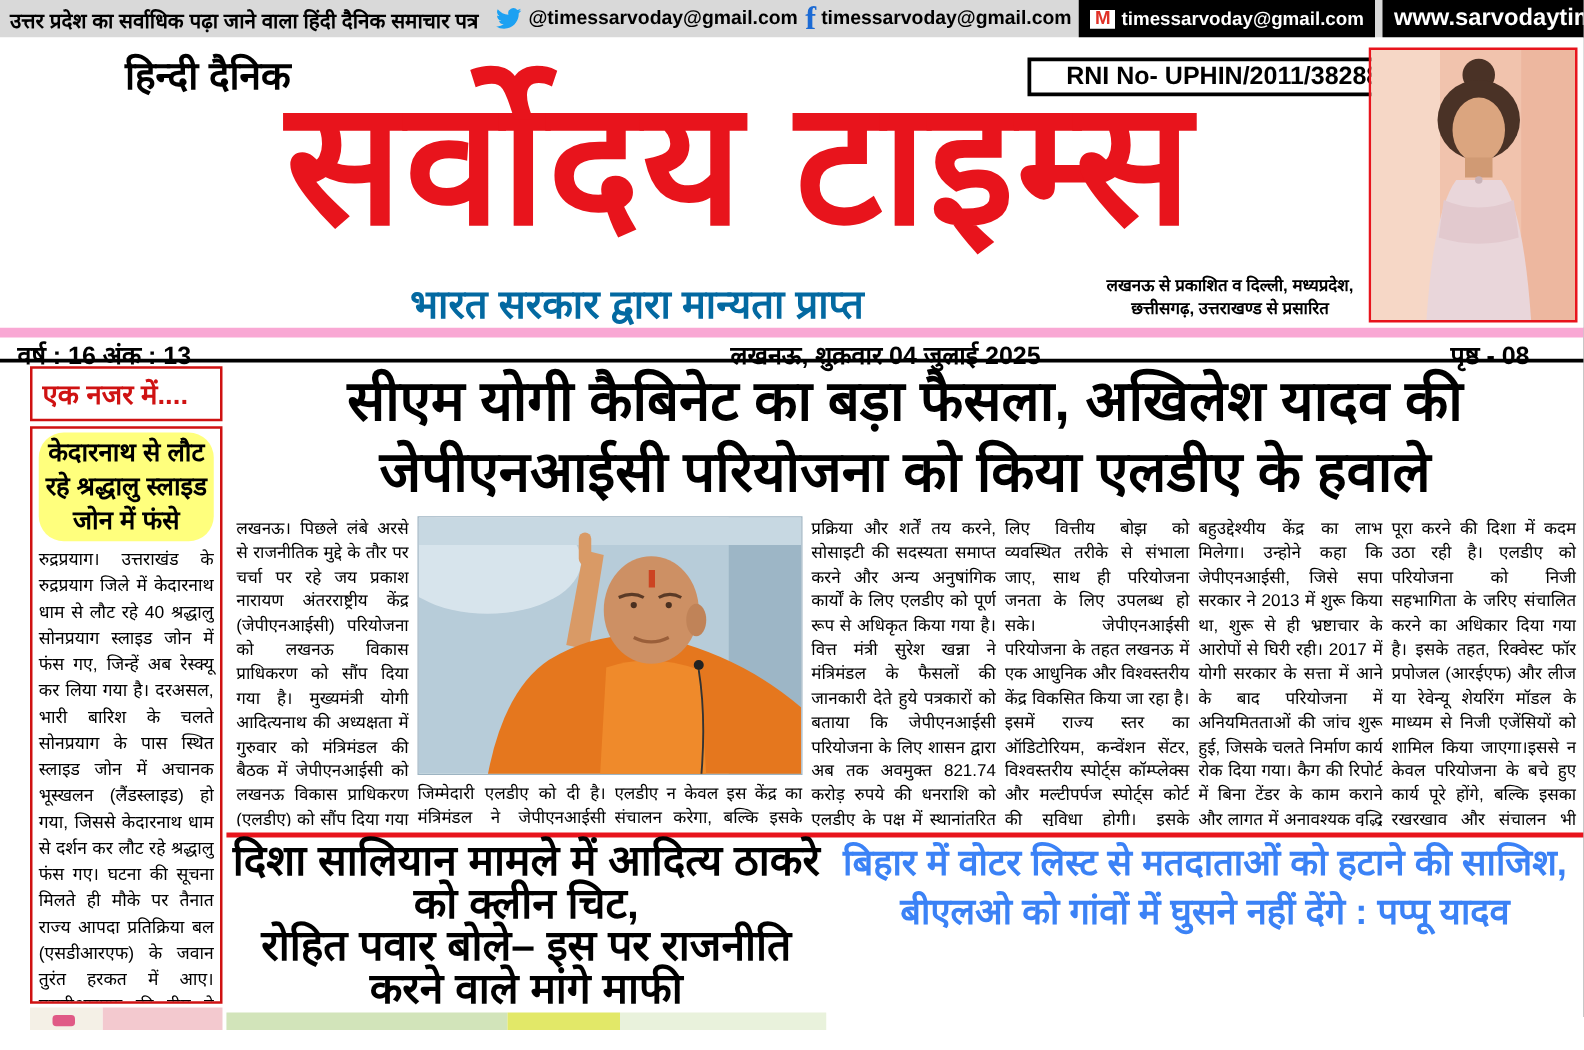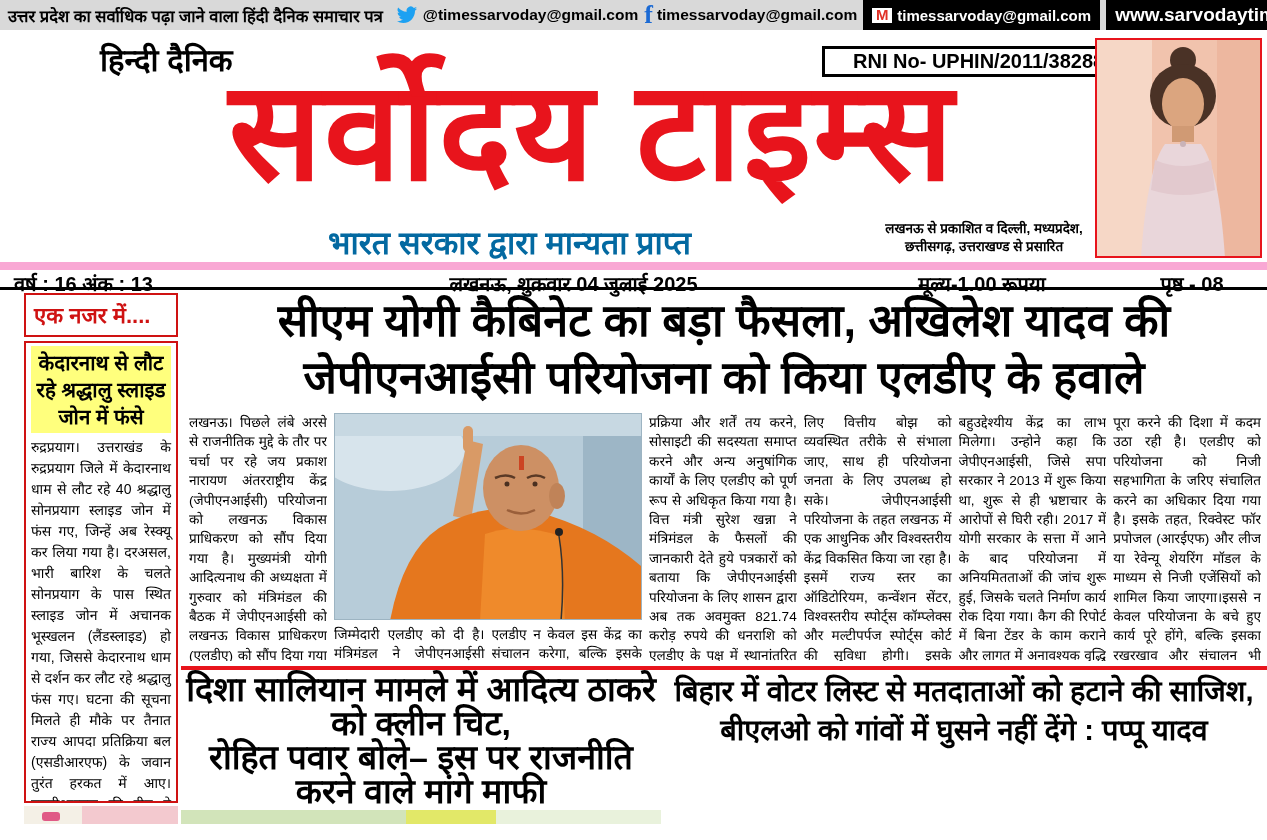--- a/index.html
+++ b/index.html
@@ -32,21 +32,21 @@
   .datebar { height:28px; border-top:8px solid #f9a8d4; border-bottom:3px solid #000; display:flex; align-items:flex-start; font-weight:bold; font-size:20px; }
   .datebar .d-issue { flex:0 0 300px; padding-left:14px; }
   .datebar .d-date  { flex:1; text-align:center; }
   .datebar .d-price { flex:0 0 270px; text-align:center; }
   .datebar .d-page  { flex:0 0 150px; text-align:center; }
   
   .content { display:flex; height:534px;margin-left:21px; }
   .sidebar { flex:0 0 160px; padding:3px 3px 0 3px; display:flex; flex-direction:column; }
   .sb-head { border:2px solid #cf1212; color:#cf1212; font-weight:bold; font-size:22px; padding:4px 8px 6px 8px; margin-bottom:4px; }
   .sb-box { border:2px solid #cf1212; padding:3px 5px; flex:0 0 462px; overflow:hidden; }
-  .sb-title { background:#ffff7d; font-weight:bold; font-size:20.5px; line-height:27px; text-align:center; padding:3px 1px; }
+  .sb-title { background:#ffff7d; font-weight:bold; font-size:20.5px; line-height:27px; text-align:center; padding:3px 1px;border-radius:20px; }
   .sb-body { margin-top:4px; font-size:14px; line-height:21px; text-align:justify; }
   .sb-frag { margin-top:3px; height:52px; display:flex; }
   .sb-frag .f1 { width:58px; background:#f4f0e6; position:relative; }
   .sb-frag .f1::after { content:""; position:absolute; left:18px; top:6px; width:18px; height:9px; background:#e05a86; border-radius:3px; }
   .sb-frag .f2 { flex:1; background:#f3c9cf; }
   .mainarea { flex:1; display:flex; flex-direction:column; overflow:hidden; }
   .headline { text-align:center; font-weight:bold; font-size:45px; line-height:57px; padding-top:2px; }
   
   .article { display:flex; gap:7px; padding:7px 6px 0 8px; height:327px; overflow:hidden; font-size:13.6px; line-height:19.4px; text-align:justify; }
   .article .col { flex:1; overflow:hidden; }
@@ -56,21 +56,21 @@
   .subcols { display:flex; gap:7px; margin-top:5px; flex:1; overflow:hidden; }
   .subcols .col { flex:1; }
   
   .bottom { border-top:4px solid #e8141c; margin-top:5px; display:flex; flex:1; }
   .b-left { flex:0 0 480px; display:flex; flex-direction:column; }
   .b-left-head { font-weight:bold; font-size:34px; line-height:34px; text-align:center; padding-top:2px; }
   .b-strip { margin-top:2px; height:14px; display:flex; }
   .b-strip .s1 { width:225px; background:#d2e4ba; }
   .b-strip .s2 { width:90px; background:#e2e868; }
   .b-strip .s3 { flex:1; background:#e9f2dc; }
-  .b-right { flex:1; font-weight:bold; font-size:29px; line-height:39px; text-align:center; color:#000000; padding-top:2px; }
+  .b-right { flex:1; font-weight:bold; font-size:29px; line-height:39px; text-align:center; color:#3b82f6; padding-top:2px; }
 </style>
 </head>
 <body>
 
 <div class="page">
 
   <header class="topbar">
     <span class="tagline">उत्तर प्रदेश का सर्वाधिक पढ़ा जाने वाला हिंदी दैनिक समाचार पत्र</span>
     <span class="spacer"></span>
     <span class="soc">
@@ -111,21 +111,20 @@
         <path d="M44 218 Q50 128 68 104 L104 104 Q122 128 128 218 Z" fill="#e9d6da"></path>
         <path d="M58 120 Q86 132 114 120 L118 150 Q86 160 54 150 Z" fill="#e2c9ce"></path>
         <circle cx="86" cy="104" r="3" fill="#c9b3b8"></circle>
       </svg>
     </div>
   </section>
 
   <section class="datebar">
     <span class="d-issue">वर्ष : 16 अंक : 13</span>
     <span class="d-date">लखनऊ, शुक्रवार 04 जुलाई 2025</span>
-    <span class="d-price">मूल्य-1.00 रूपया</span>
     <span class="d-page">पृष्ठ - 08</span>
   </section>
 
   <div class="content">
 
     <aside class="sidebar">
       <div class="sb-head">एक नजर में....</div>
       <div class="sb-box">
         <div class="sb-title">केदारनाथ से लौट रहे श्रद्धालु स्लाइड जोन में फंसे</div>
         <div class="sb-body">रुद्रप्रयाग। उत्तराखंड के रुद्रप्रयाग जिले में केदारनाथ धाम से लौट रहे 40 श्रद्धालु सोनप्रयाग स्लाइड जोन में फंस गए, जिन्हें अब रेस्क्यू कर लिया गया है। दरअसल, भारी बारिश के चलते सोनप्रयाग के पास स्थित स्लाइड जोन में अचानक भूस्खलन (लैंडस्लाइड) हो गया, जिससे केदारनाथ धाम से दर्शन कर लौट रहे श्रद्धालु फंस गए। घटना की सूचना मिलते ही मौके पर तैनात राज्य आपदा प्रतिक्रिया बल (एसडीआरएफ) के जवान तुरंत हरकत में आए। एसडीआरएफ की टीम ने श्रद्धालुओं तक सुरक्षित रास्ता बनाकर उन्हें सकुशल स्लाइड जोन से बाहर निकाला। ये सभी यात्रा देर रात 10 बजे से स्लाइड जोन में फंसे हुए थे। एसडीआरएफ ने</div>

